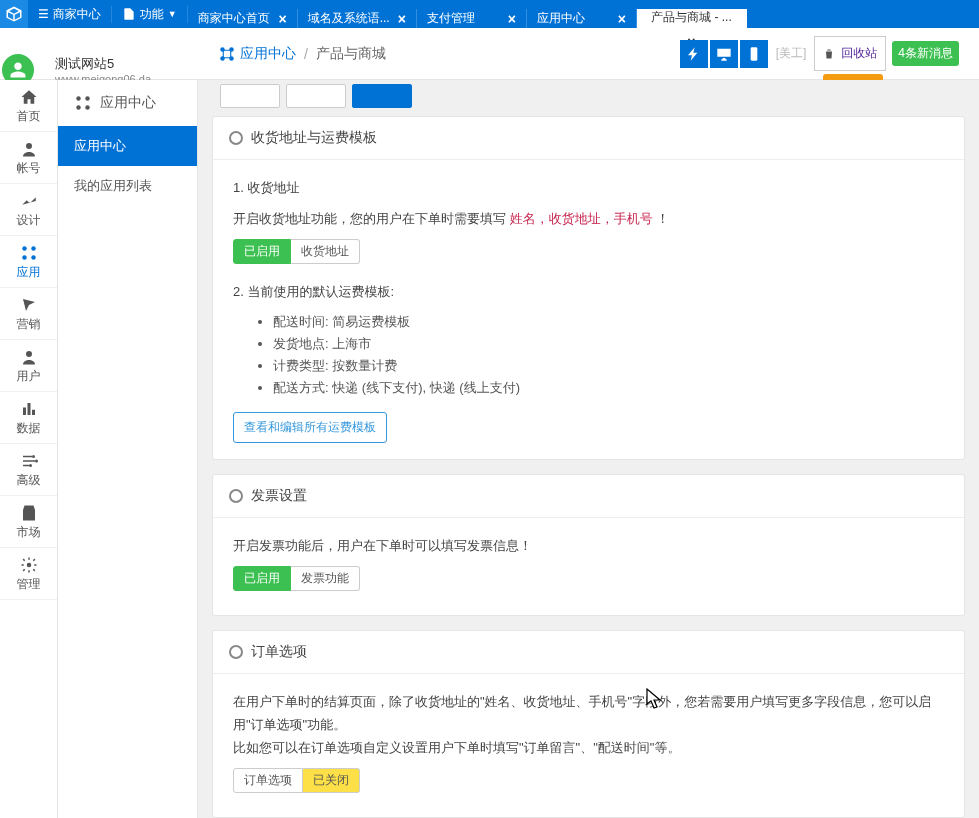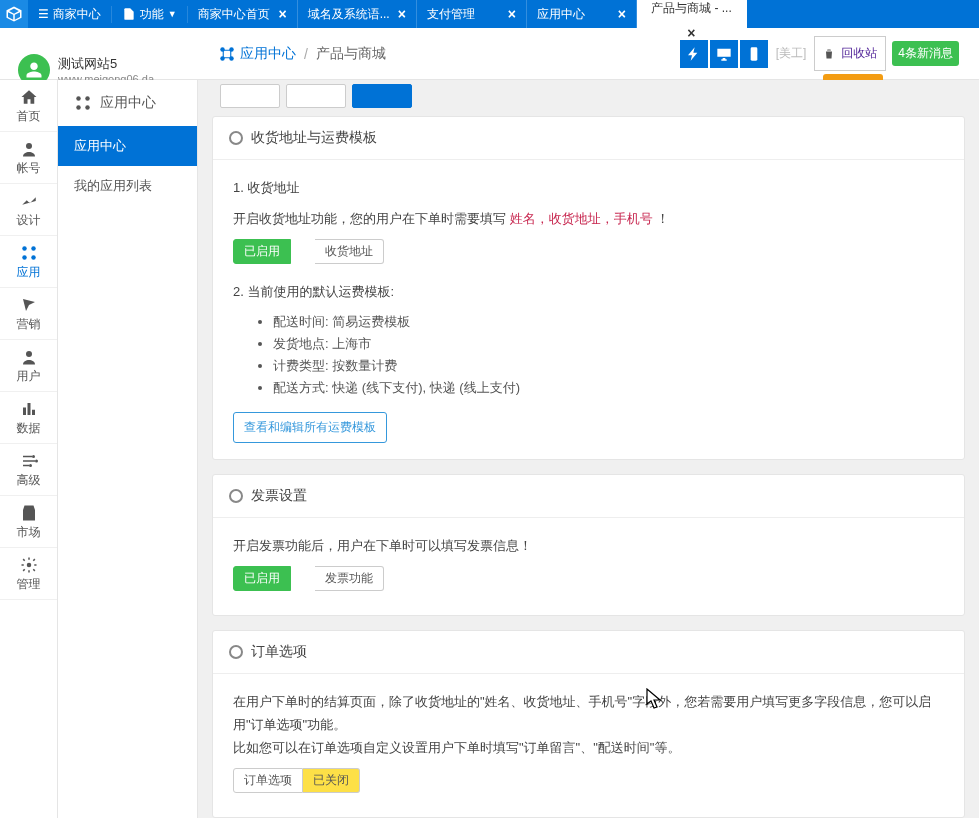--- a/index.html
+++ b/index.html
@@ -5,27 +5,27 @@
     * { margin: 0; padding: 0; box-sizing: border-box; font-family: "Microsoft YaHei", Arial, sans-serif; }
     body { font-size: 13px; background: #fff; color: #333; overflow: hidden; }
     
     
     .topbar { height: 28px; background: #0072d6; display: flex; align-items: stretch; color: #fff; }
     .topbar-left { display: flex; align-items: center; }
     .topbar-logo { width: 28px; height: 28px; background: #1a8ae5; display: flex; align-items: center; justify-content: center; }
     .topbar-logo svg { width: 18px; height: 18px; fill: #fff; }
     .topbar-item { padding: 0 10px; display: flex; align-items: center; gap: 4px; border-right: 1px solid rgba(255,255,255,0.15); font-size: 12px; cursor: pointer; }
     .topbar-caret { font-size: 9px; }
-    .tab { padding: 0 10px; display: flex; align-items: center; gap: 8px; border-right: 1px solid rgba(255,255,255,0.2); color: #fff; font-size: 12px; min-width: 110px; justify-content: space-between; cursor: pointer; }
+    .tab { padding: 0 10px; display: flex; align-items: center; gap: 8px; border-right: 1px solid rgba(255,255,255,0.2); color: #fff; font-size: 12px; min-width: 110px; justify-content: space-between; cursor: pointer; margin-top: 9px; }
     .tab.active { background: #fff; color: #333; flex-direction: column; }
     .tab-close { font-size: 14px; font-weight: bold; }
     
     
     .sitebar { height: 52px; display: flex; align-items: center; border-bottom: 1px solid #e5e5e5; }
-    .sitebar-left { width: 198px; display: flex; align-items: center; padding: 0 18px; gap: 8px; margin-top: 32px; }
+    .sitebar-left { width: 198px; display: flex; align-items: center; padding: 0 2px; gap: 21px; margin-top: 32px; }
     .avatar { width: 32px; height: 32px; border-radius: 50%; background: #3cc051; display: flex; align-items: center; justify-content: center; }
     .avatar svg { width: 18px; height: 18px; fill: #fff; }
     .site-info { flex: 1; overflow: hidden; }
     .site-name { font-size: 13px; color: #333; }
     .site-domain { font-size: 11px; color: #888; white-space: nowrap; overflow: hidden; text-overflow: ellipsis; }
     
     .breadcrumb-bar { flex: 1; display: flex; align-items: center; padding: 0 20px; justify-content: space-between; }
     .breadcrumb { display: flex; align-items: center; gap: 8px; color: #666; font-size: 14px; }
     .breadcrumb a { color: #0072d6; text-decoration: none; display: flex; align-items: center; gap: 4px; }
     .breadcrumb-sep { color: #aaa; }
@@ -66,21 +66,21 @@
     
     .panel { background: #fff; border: 1px solid #e5e5e5; border-radius: 3px; margin-bottom: 14px; }
     .panel-header { padding: 12px 16px; border-bottom: 1px solid #eee; display: flex; align-items: center; gap: 8px; font-size: 14px; color: #444; }
     .circle-icon { width: 14px; height: 14px; border: 2px solid #888; border-radius: 50%; display: inline-block; }
     .panel-body { padding: 16px 20px; font-size: 13px; color: #444; line-height: 1.8; }
     .section-title { margin-bottom: 8px; }
     .highlight { color: #c7254e; }
     
     .btn-group { display: inline-flex; margin: 8px 0; }
     .btn-green { background: #3cc051; color: #fff; border: 1px solid #3cc051; padding: 3px 10px; font-size: 12px; border-radius: 3px 0 0 3px; }
-    .btn-white-r { background: #fff; color: #555; border: 1px solid #ccc; border-left: none; padding: 3px 10px; font-size: 12px; border-radius: 0 3px 3px 0; margin-left: 24px; }
+    .btn-white-r { background: #fff; color: #555; border: 1px solid #ccc; border-left: none; padding: 3px 10px; font-size: 12px; border-radius: 0 3px 3px 0; }
     .btn-white-l { background: #fff; color: #555; border: 1px solid #ccc; padding: 3px 10px; font-size: 12px; border-radius: 3px 0 0 3px; }
     .btn-white-r2 { background: #fde047; color: #555; border: 1px solid #ccc; border-left: none; padding: 3px 10px; font-size: 12px; border-radius: 0 3px 3px 0; }
     
     .template-list { list-style: disc; padding-left: 40px; margin: 4px 0 12px; color: #555; }
     .template-list li { line-height: 1.7; }
     .link-btn { display: inline-block; border: 1px solid #3598dc; color: #3598dc; padding: 4px 10px; font-size: 12px; border-radius: 3px; text-decoration: none; cursor: pointer; }
     
     .cursor { position: absolute; left: 646px; top: 688px; pointer-events: none; z-index: 9999; }
   </style>
 </head>

